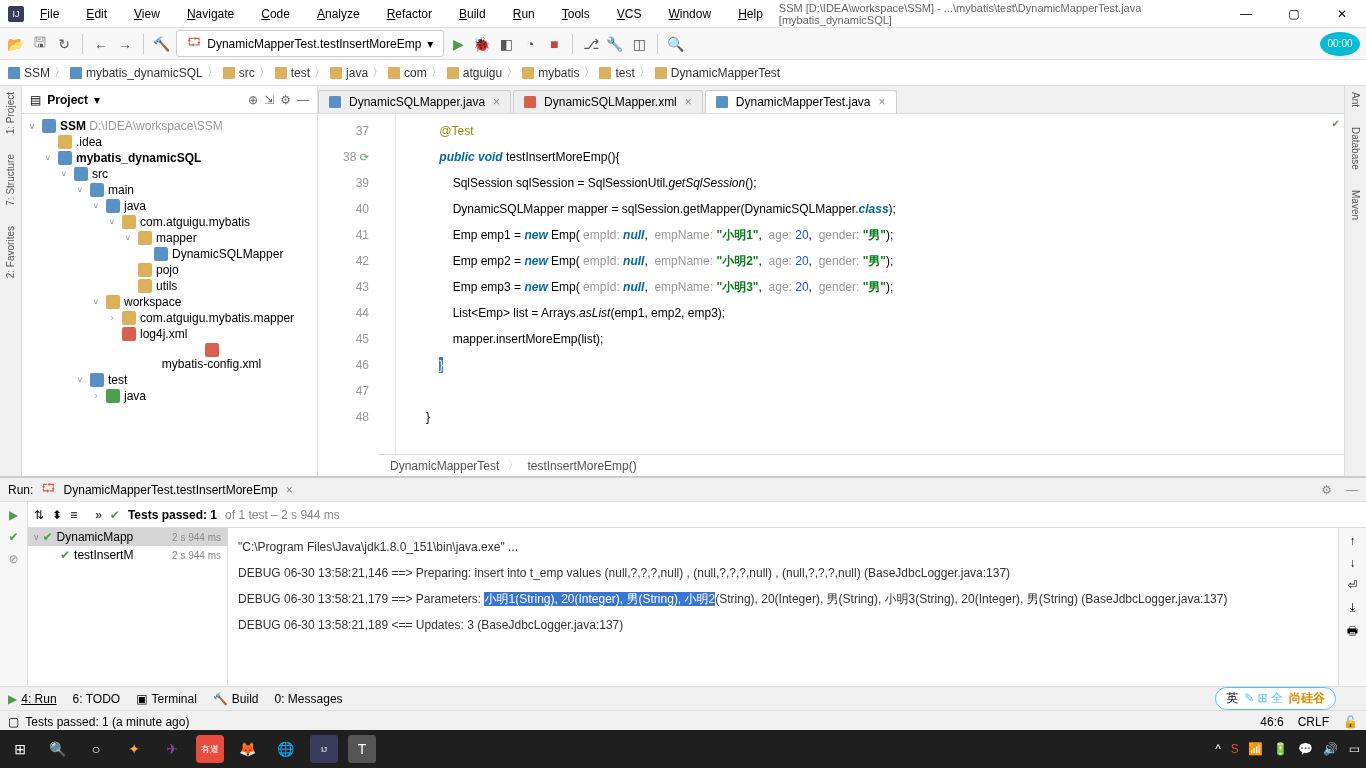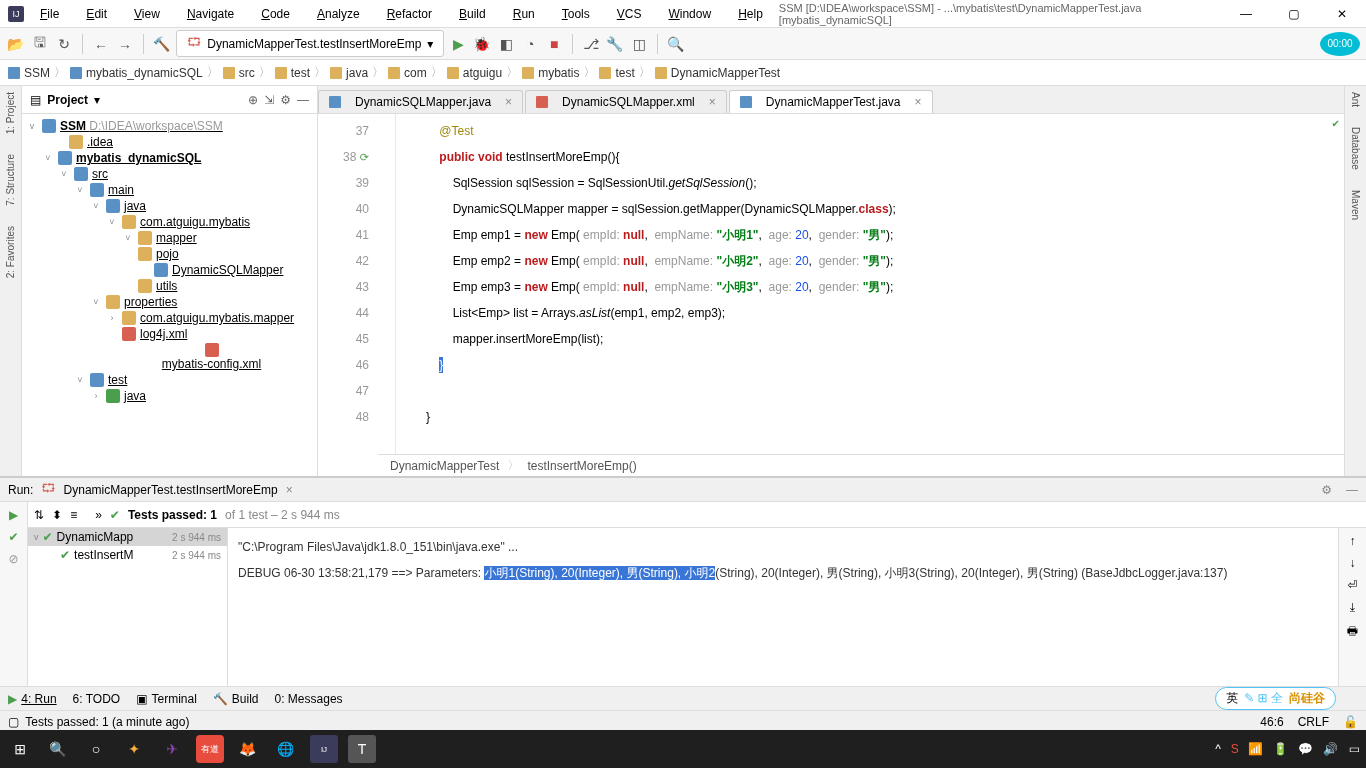--- a/index.html
+++ b/index.html
@@ -31,34 +31,34 @@
 .rightrail span { writing-mode:vertical-rl; font-size:10px; color:#555; cursor:pointer; }
 .projectpanel { width:296px; background:#fff; border-right:1px solid #ddd; display:flex; flex-direction:column; }
 .pp-header { height:28px; border-bottom:1px solid #ddd; display:flex; align-items:center; padding:0 8px; gap:6px; }
 .pp-header .title { font-weight:bold; }
 .pp-header .spacer { flex:1; }
 .pp-header .ico { cursor:pointer; color:#666; }
 .tree { flex:1; overflow:auto; padding:4px 0; }
 .tree .node { display:flex; align-items:center; padding:1px 0; cursor:pointer; white-space:nowrap; }
 .tree .node .exp { width:12px; text-align:center; color:#888; font-size:9px; }
 .tree .node .ic { width:14px; height:14px; margin:0 4px; border-radius:2px; }
-.tree .node .lbl { font-size:12px;text-decoration:underline; }
+.tree .node .lbl { font-size:12px; }
 .tree .node.sel { background:#d5d5d5; }
 .editor { flex:1; display:flex; flex-direction:column; background:#fff; min-width:0; }
 .tabs { height:28px; border-bottom:1px solid #ddd; display:flex; align-items:flex-end; background:#f0f0f0; }
-.tab { padding:4px 10px; border:1px solid #ccc; border-bottom:none; background:#eee; display:flex; align-items:center; gap:14px; font-size:11px; cursor:pointer; margin-right:2px; border-radius:3px 3px 0 0; }
+.tab { padding:4px 10px; border:1px solid #ccc; border-bottom:none; background:#eee; display:flex; align-items:center; gap:8px; font-size:11px; cursor:pointer; margin-right:2px; border-radius:3px 3px 0 0; }
 .tab.active { background:#fff; }
 .tab .close { color:#888; cursor:pointer; }
 .tab .ticon { width:12px; height:12px; border-radius:1px; }
 .codearea { flex:1; display:flex; overflow:hidden; font-family:"Consolas","Courier New",monospace; font-size:14px; position:relative; }
 .gutter { width:60px; background:#fff; border-right:1px solid #fff; text-align:right; padding:4px 8px 4px 4px; color:#999; line-height:26px; }
 .gutter .runico { color:#4b9e4b; font-size:11px; }
 .foldgutter { width:18px; background:#fff; border-right:1px solid #e8e8e8; }
 .code { flex:1; padding:4px 0 4px 30px; line-height:26px; white-space:pre; position:relative; }
-.kw { color:#b91c1c; font-weight:bold; }
+.kw { color:#0369a1; font-weight:bold;font-style:italic; }
 .ann { color:#9e880d; }
 .str { color:#067d17; font-weight:bold; }
 .num { color:#1750eb; }
 .hint { color:#999; font-style:normal; }
 .meth { font-style:italic; }
 .cursor-line { background:#fcfaed; position:absolute; left:0; right:0; height:26px; top:calc(4px + 26px*9); z-index:-1; }
 .selbg { background:#3875d6; color:#fff; padding:1px 0; }
 .bc2 { height:22px; border-top:1px solid #ddd; background:#fff; display:flex; align-items:center; padding:0 12px; gap:8px; font-size:11px; color:#555; margin-left:60px; }
 .checkmark { position:absolute; right:26px; top:118px; color:#4b9e4b; font-size:10px; }
 .runpanel { height:210px; border-top:2px solid #ccc; background:#fff; display:flex; flex-direction:column; }
@@ -211,21 +211,21 @@
       <span class="ico">⇲</span>
       <span class="ico">⚙</span>
       <span class="ico">—</span>
     </div>
     <div class="tree" id="tree">
         <div class="node" style="padding-left: 4px;">
           <span class="exp">v</span>
           <span class="ic" style="background:#5a91c4"></span>
           <span class="lbl"><b>SSM</b> <span style="color:#999">D:\IDEA\workspace\SSM</span></span>
         </div>
-        <div class="node" style="padding-left: 31px;">
+        <div class="node" style="padding-left: 20px;">
           <span class="exp"></span>
           <span class="ic" style="background:#ddb05c"></span>
           <span class="lbl">.idea</span>
         </div>
         <div class="node" style="padding-left: 20px;">
           <span class="exp">˅</span>
           <span class="ic" style="background:#5a91c4"></span>
           <span class="lbl" style="font-weight:bold">mybatis_dynamicSQL</span>
         </div>
         <div class="node" style="padding-left: 36px;">
@@ -246,39 +246,39 @@
         <div class="node" style="padding-left: 84px;">
           <span class="exp">˅</span>
           <span class="ic" style="background:#ddb05c"></span>
           <span class="lbl">com.atguigu.mybatis</span>
         </div>
         <div class="node" style="padding-left: 100px;">
           <span class="exp">˅</span>
           <span class="ic" style="background:#ddb05c"></span>
           <span class="lbl">mapper</span>
         </div>
+        <div class="node" style="padding-left: 116px;">
+          <span class="exp"></span>
+          <span class="ic" style="background:#5a91c4"></span>
+          <span class="lbl">DynamicSQLMapper</span>
+        </div>
         <div class="node" style="padding-left: 100px;">
           <span class="exp"></span>
           <span class="ic" style="background:#ddb05c"></span>
           <span class="lbl">pojo</span>
         </div>
-        <div class="node" style="padding-left: 116px;">
-          <span class="exp"></span>
-          <span class="ic" style="background:#5a91c4"></span>
-          <span class="lbl">DynamicSQLMapper</span>
-        </div>
         <div class="node" style="padding-left: 100px;">
           <span class="exp"></span>
           <span class="ic" style="background:#ddb05c"></span>
           <span class="lbl">utils</span>
         </div>
         <div class="node" style="padding-left: 68px;">
           <span class="exp">˅</span>
           <span class="ic" style="background:#ddb05c"></span>
-          <span class="lbl">properties</span>
+          <span class="lbl">workspace</span>
         </div>
         <div class="node" style="padding-left: 84px;">
           <span class="exp">›</span>
           <span class="ic" style="background:#ddb05c"></span>
           <span class="lbl">com.atguigu.mybatis.mapper</span>
         </div>
         <div class="node" style="padding-left: 84px;">
           <span class="exp"></span>
           <span class="ic" style="background:#d86050"></span>
           <span class="lbl">log4j.xml</span>
@@ -388,21 +388,23 @@
               <div class="rnode" style="padding-left: 20px;">
                 <span style="width:8px"></span>
                 <span style="color:#4b9e4b">✔</span>
                 <span>testInsertM</span>
                 <span class="time">2 s 944 ms</span>
               </div>
             </div>
         </div>
         <div class="console" id="console">
             <div>"C:\Program Files\Java\jdk1.8.0_151\bin\java.exe" ...</div>
+            <div>DEBUG 06-30 13:58:21,146 ==&gt;  Preparing: insert into t_emp values (null,?,?,?,null) , (null,?,?,?,null) , (null,?,?,?,null)  (BaseJdbcLogger.java:137)</div>
             <div>DEBUG 06-30 13:58:21,179 ==&gt; Parameters: <span class="hl">小明1(String), 20(Integer), 男(String), 小明2</span>(String), 20(Integer), 男(String), 小明3(String), 20(Integer), 男(String)  (BaseJdbcLogger.java:137)</div>
+            <div>DEBUG 06-30 13:58:21,189 &lt;==    Updates: 3  (BaseJdbcLogger.java:137)</div>
           </div>
         <div class="console-rail">
           <span>↑</span>
           <span>↓</span>
           <span>⏎</span>
           <span>⤓</span>
           <span>🖶</span>
         </div>
       </div>
     </div>

